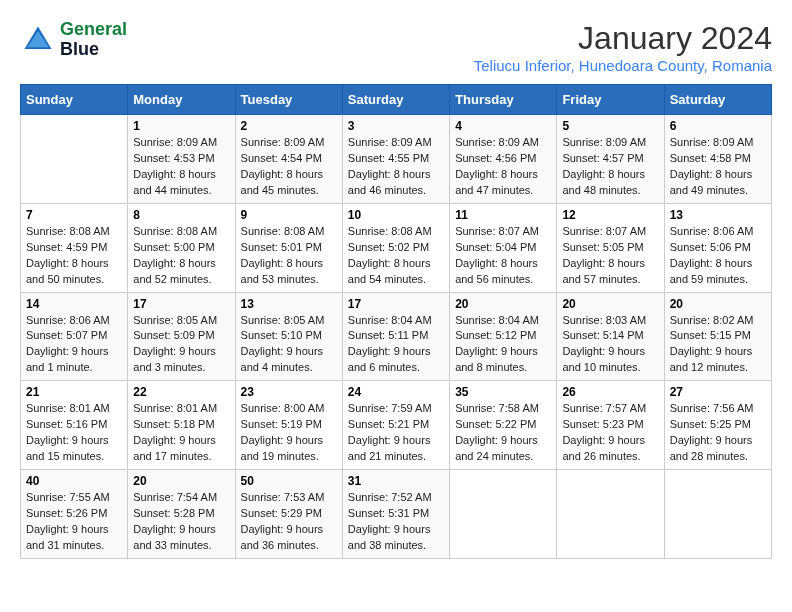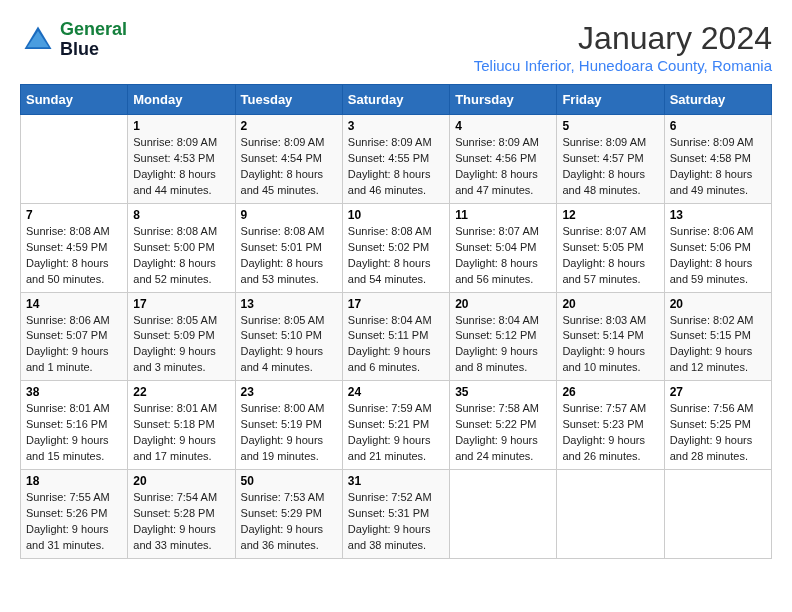--- a/index.html
+++ b/index.html
@@ -203,21 +203,21 @@
           <span class="day-num">20</span>
           <div class="day-info">Sunrise: 8:03 AM<br>Sunset: 5:14 PM<br>Daylight: 9 hours<br>and 10 minutes.</div>
         </td>
         <td>
           <span class="day-num">20</span>
           <div class="day-info">Sunrise: 8:02 AM<br>Sunset: 5:15 PM<br>Daylight: 9 hours<br>and 12 minutes.</div>
         </td>
       </tr>
       <tr>
         <td>
-          <span class="day-num">38</span>
+          <span class="day-num">21</span>
           <div class="day-info">Sunrise: 8:01 AM<br>Sunset: 5:16 PM<br>Daylight: 9 hours<br>and 15 minutes.</div>
         </td>
         <td>
           <span class="day-num">22</span>
           <div class="day-info">Sunrise: 8:01 AM<br>Sunset: 5:18 PM<br>Daylight: 9 hours<br>and 17 minutes.</div>
         </td>
         <td>
           <span class="day-num">23</span>
           <div class="day-info">Sunrise: 8:00 AM<br>Sunset: 5:19 PM<br>Daylight: 9 hours<br>and 19 minutes.</div>
         </td>
@@ -233,21 +233,21 @@
           <span class="day-num">26</span>
           <div class="day-info">Sunrise: 7:57 AM<br>Sunset: 5:23 PM<br>Daylight: 9 hours<br>and 26 minutes.</div>
         </td>
         <td>
           <span class="day-num">27</span>
           <div class="day-info">Sunrise: 7:56 AM<br>Sunset: 5:25 PM<br>Daylight: 9 hours<br>and 28 minutes.</div>
         </td>
       </tr>
       <tr>
         <td>
-          <span class="day-num">18</span>
+          <span class="day-num">40</span>
           <div class="day-info">Sunrise: 7:55 AM<br>Sunset: 5:26 PM<br>Daylight: 9 hours<br>and 31 minutes.</div>
         </td>
         <td>
           <span class="day-num">20</span>
           <div class="day-info">Sunrise: 7:54 AM<br>Sunset: 5:28 PM<br>Daylight: 9 hours<br>and 33 minutes.</div>
         </td>
         <td>
           <span class="day-num">50</span>
           <div class="day-info">Sunrise: 7:53 AM<br>Sunset: 5:29 PM<br>Daylight: 9 hours<br>and 36 minutes.</div>
         </td>

